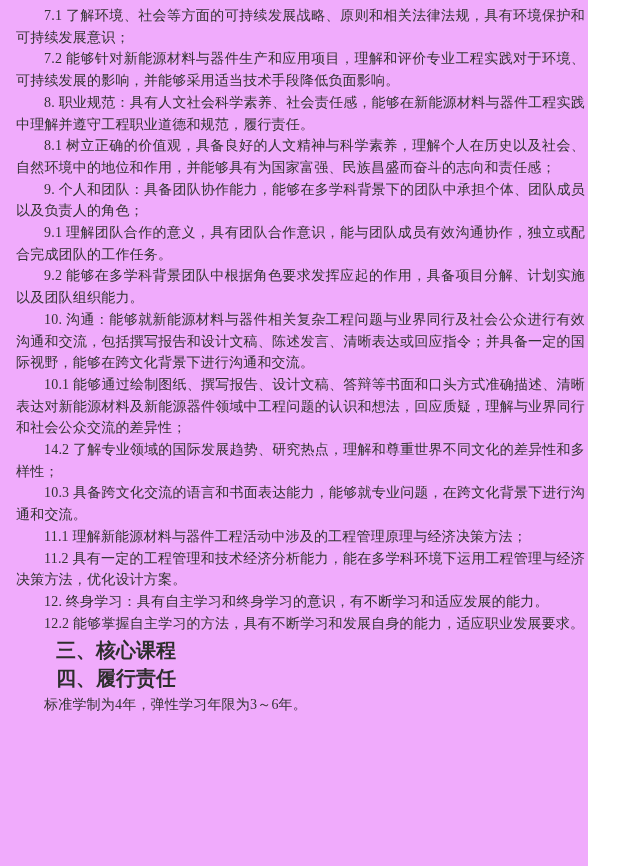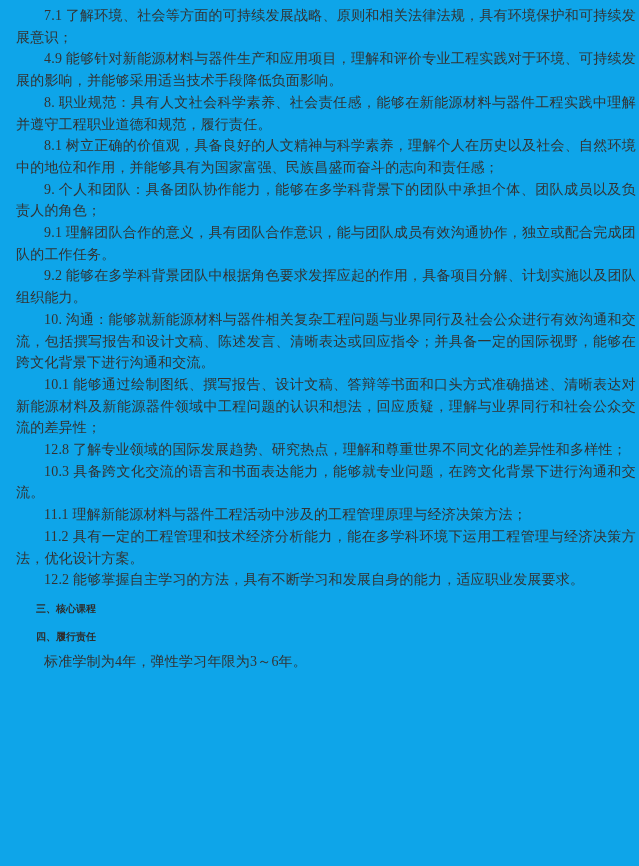--- a/index.html
+++ b/index.html
@@ -7,60 +7,61 @@
     padding: 0;
     background: #ffffff;
   }
   body {
     width: 639px;
     height: 866px;
     overflow: hidden;
   }
   .page {
     box-sizing: border-box;
-    width: 639px;
+    width: 588px;
     height: 866px;
     padding: 5px 3px 8px 16px;
-    background: #0ea5e9;
+    background: #f0abfc;
     color: #333333;
   }
   .para {
     margin: 0;
     font-family: "Liberation Serif", "DejaVu Serif", serif;
     font-size: 14px;
     line-height: 21.7px;
     text-indent: 2em;
     text-align: justify;
     text-justify: inter-ideograph;
     letter-spacing: 0.2px;
   }
   .heading {
     margin: 7px 0 4px 0;
-    font-family: Liberation Sans, sans-serif;
-    font-size: 10px;
+    font-family: Liberation Mono, monospace;
+    font-size: 20px;
     line-height: 21px;
     font-weight: bold;
     text-indent: 2em;
     color: #2e2e2e;
   }
 </style>
 </head>
 <body>
 
 <div class="page">
   <p class="para">7.1 了解环境、社会等方面的可持续发展战略、原则和相关法律法规，具有环境保护和可持续发展意识；</p>
-  <p class="para">4.9 能够针对新能源材料与器件生产和应用项目，理解和评价专业工程实践对于环境、可持续发展的影响，并能够采用适当技术手段降低负面影响。</p>
+  <p class="para">7.2 能够针对新能源材料与器件生产和应用项目，理解和评价专业工程实践对于环境、可持续发展的影响，并能够采用适当技术手段降低负面影响。</p>
   <p class="para">8. 职业规范：具有人文社会科学素养、社会责任感，能够在新能源材料与器件工程实践中理解并遵守工程职业道德和规范，履行责任。</p>
   <p class="para">8.1 树立正确的价值观，具备良好的人文精神与科学素养，理解个人在历史以及社会、自然环境中的地位和作用，并能够具有为国家富强、民族昌盛而奋斗的志向和责任感；</p>
   <p class="para">9. 个人和团队：具备团队协作能力，能够在多学科背景下的团队中承担个体、团队成员以及负责人的角色；</p>
   <p class="para">9.1 理解团队合作的意义，具有团队合作意识，能与团队成员有效沟通协作，独立或配合完成团队的工作任务。</p>
   <p class="para">9.2 能够在多学科背景团队中根据角色要求发挥应起的作用，具备项目分解、计划实施以及团队组织能力。</p>
   <p class="para">10. 沟通：能够就新能源材料与器件相关复杂工程问题与业界同行及社会公众进行有效沟通和交流，包括撰写报告和设计文稿、陈述发言、清晰表达或回应指令；并具备一定的国际视野，能够在跨文化背景下进行沟通和交流。</p>
   <p class="para">10.1 能够通过绘制图纸、撰写报告、设计文稿、答辩等书面和口头方式准确描述、清晰表达对新能源材料及新能源器件领域中工程问题的认识和想法，回应质疑，理解与业界同行和社会公众交流的差异性；</p>
-  <p class="para">12.8 了解专业领域的国际发展趋势、研究热点，理解和尊重世界不同文化的差异性和多样性；</p>
+  <p class="para">14.2 了解专业领域的国际发展趋势、研究热点，理解和尊重世界不同文化的差异性和多样性；</p>
   <p class="para">10.3 具备跨文化交流的语言和书面表达能力，能够就专业问题，在跨文化背景下进行沟通和交流。</p>
   <p class="para">11.1 理解新能源材料与器件工程活动中涉及的工程管理原理与经济决策方法；</p>
   <p class="para">11.2 具有一定的工程管理和技术经济分析能力，能在多学科环境下运用工程管理与经济决策方法，优化设计方案。</p>
+  <p class="para">12. 终身学习：具有自主学习和终身学习的意识，有不断学习和适应发展的能力。</p>
   <p class="para">12.2 能够掌握自主学习的方法，具有不断学习和发展自身的能力，适应职业发展要求。</p>
   <h3 class="heading">三、核心课程</h3>
   <h3 class="heading">四、履行责任</h3>
   <p class="para">标准学制为4年，弹性学习年限为3～6年。</p>
 </div>
 
 </body></html>

